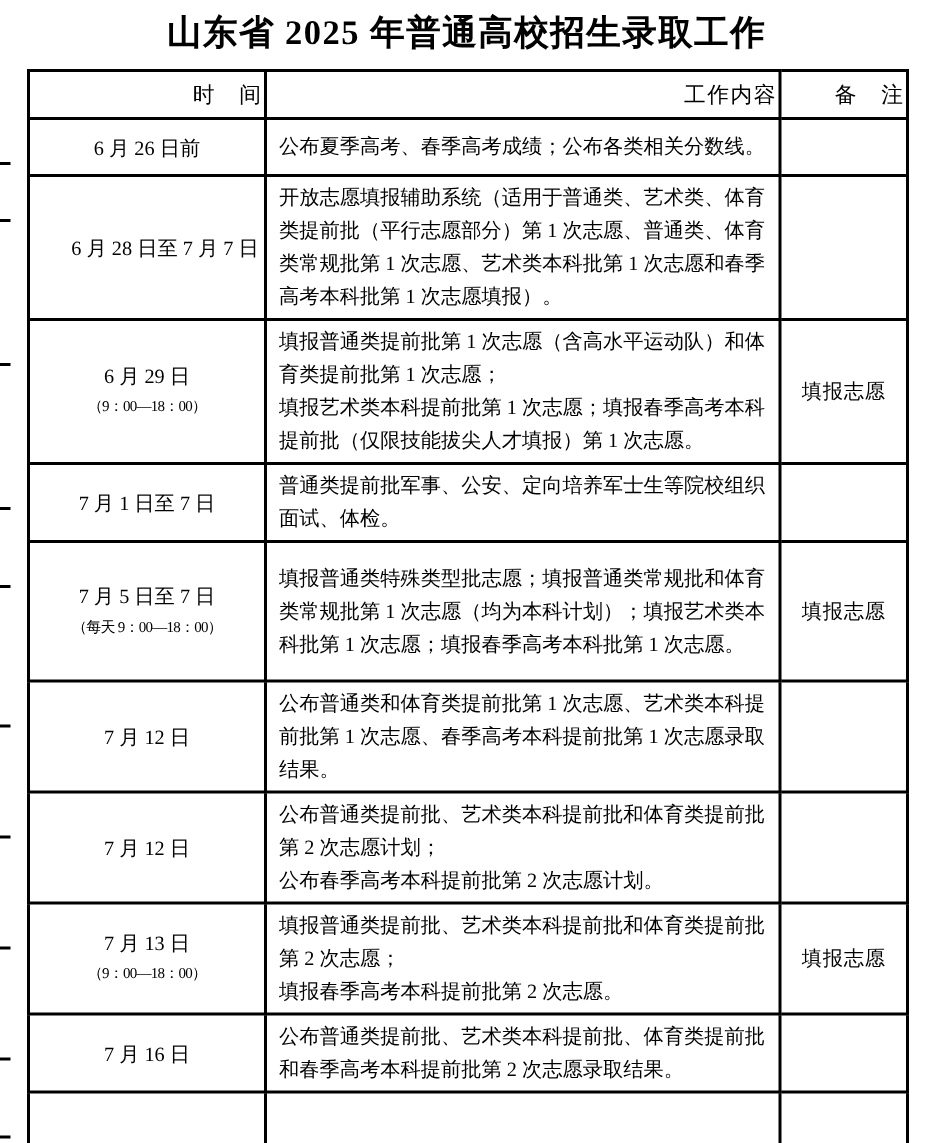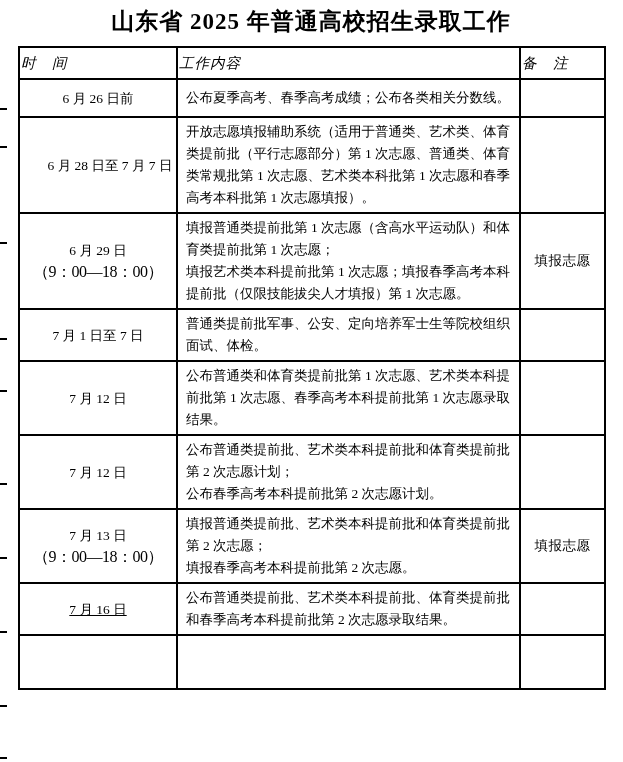--- a/index.html
+++ b/index.html
@@ -28,32 +28,31 @@
   table.schedule col.c-content{width:343px;}
   table.schedule col.c-remark{width:85px;}
   table.schedule th, table.schedule td{
     border:2px solid #000;
     vertical-align:middle;
     font-weight:normal;
   }
   th.hdr{
     font-size:14.5px;
     height:28px;
-    text-align:left;
+    text-align:right;
     letter-spacing:1px;
-    font-style:italic;
   }
   td.col-time{
     text-align:center;
     font-size:13.5px;
     line-height:21px;
     padding:4px 2px;
   }
   td.col-time .time-sub{
-    font-size:16px;
+    font-size:10px;
     letter-spacing:-0.5px;
     white-space:nowrap;
   }
   td.col-content{
     font-size:13.5px;
     line-height:22px;
     text-align:left;
     padding:3px 8px;
     border-radius:10px;
   }
@@ -126,20 +125,32 @@
         <tr>
           <td class="col-time" style="height: 37px;">
             <div>7 月 1 日至 7 日</div>
           </td>
           <td class="col-content">
             <div>普通类提前批军事、公安、定向培养军士生等院校组织面试、体检。</div>
           </td>
           <td class="col-remark"></td>
         </tr>
         <tr>
+          <td class="col-time" style="height: 83px;">
+            <div>7 月 5 日至 7 日</div>
+            <div class="time-sub">（每天 9：00—18：00）</div>
+          </td>
+          <td class="col-content">
+            <div>填报普通类特殊类型批志愿；填报普通类常规批和体育类常规批第 1 次志愿（均为本科计划）；填报艺术类本科批第 1 次志愿；填报春季高考本科批第 1 次志愿。</div>
+          </td>
+          <td class="col-remark">
+            <div>填报志愿</div>
+          </td>
+        </tr>
+        <tr>
           <td class="col-time" style="height: 58px;">
             <div>7 月 12 日</div>
           </td>
           <td class="col-content">
             <div>公布普通类和体育类提前批第 1 次志愿、艺术类本科提前批第 1 次志愿、春季高考本科提前批第 1 次志愿录取结果。</div>
           </td>
           <td class="col-remark"></td>
         </tr>
         <tr>
           <td class="col-time" style="height: 63px;">
@@ -158,21 +169,21 @@
           </td>
           <td class="col-content">
             <div>填报普通类提前批、艺术类本科提前批和体育类提前批第 2 次志愿；</div>
             <div>填报春季高考本科提前批第 2 次志愿。</div>
           </td>
           <td class="col-remark">
             <div>填报志愿</div>
           </td>
         </tr>
         <tr>
-          <td class="col-time" style="height: 41px; text-decoration: underline;">
+          <td class="col-time" style="height: 41px;">
             <div>7 月 16 日</div>
           </td>
           <td class="col-content">
             <div>公布普通类提前批、艺术类本科提前批、体育类提前批和春季高考本科提前批第 2 次志愿录取结果。</div>
           </td>
           <td class="col-remark"></td>
         </tr>
         <tr>
           <td class="col-time" style="height: 44px;"></td>
           <td class="col-content"></td>

